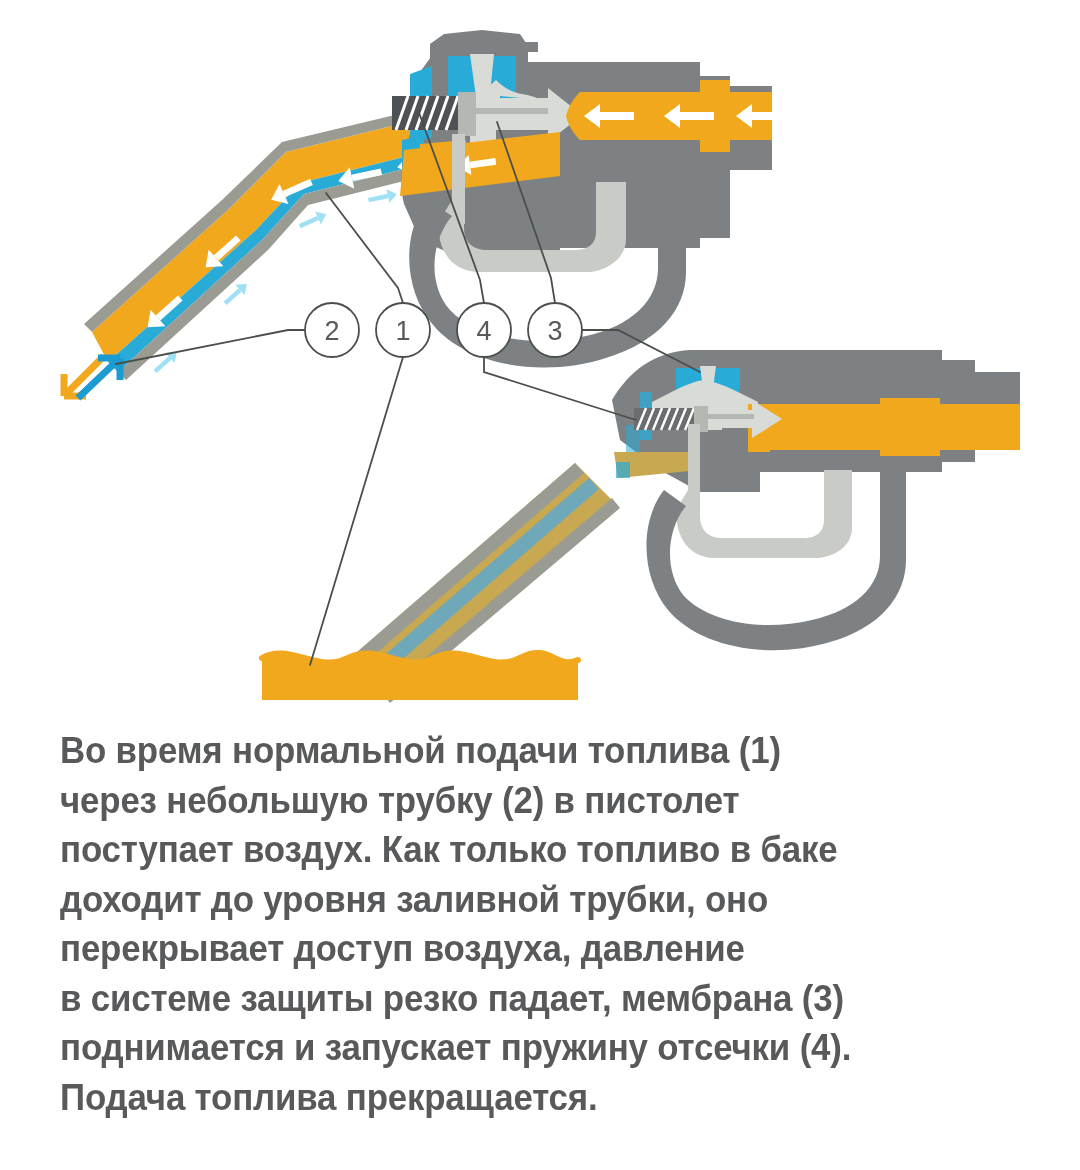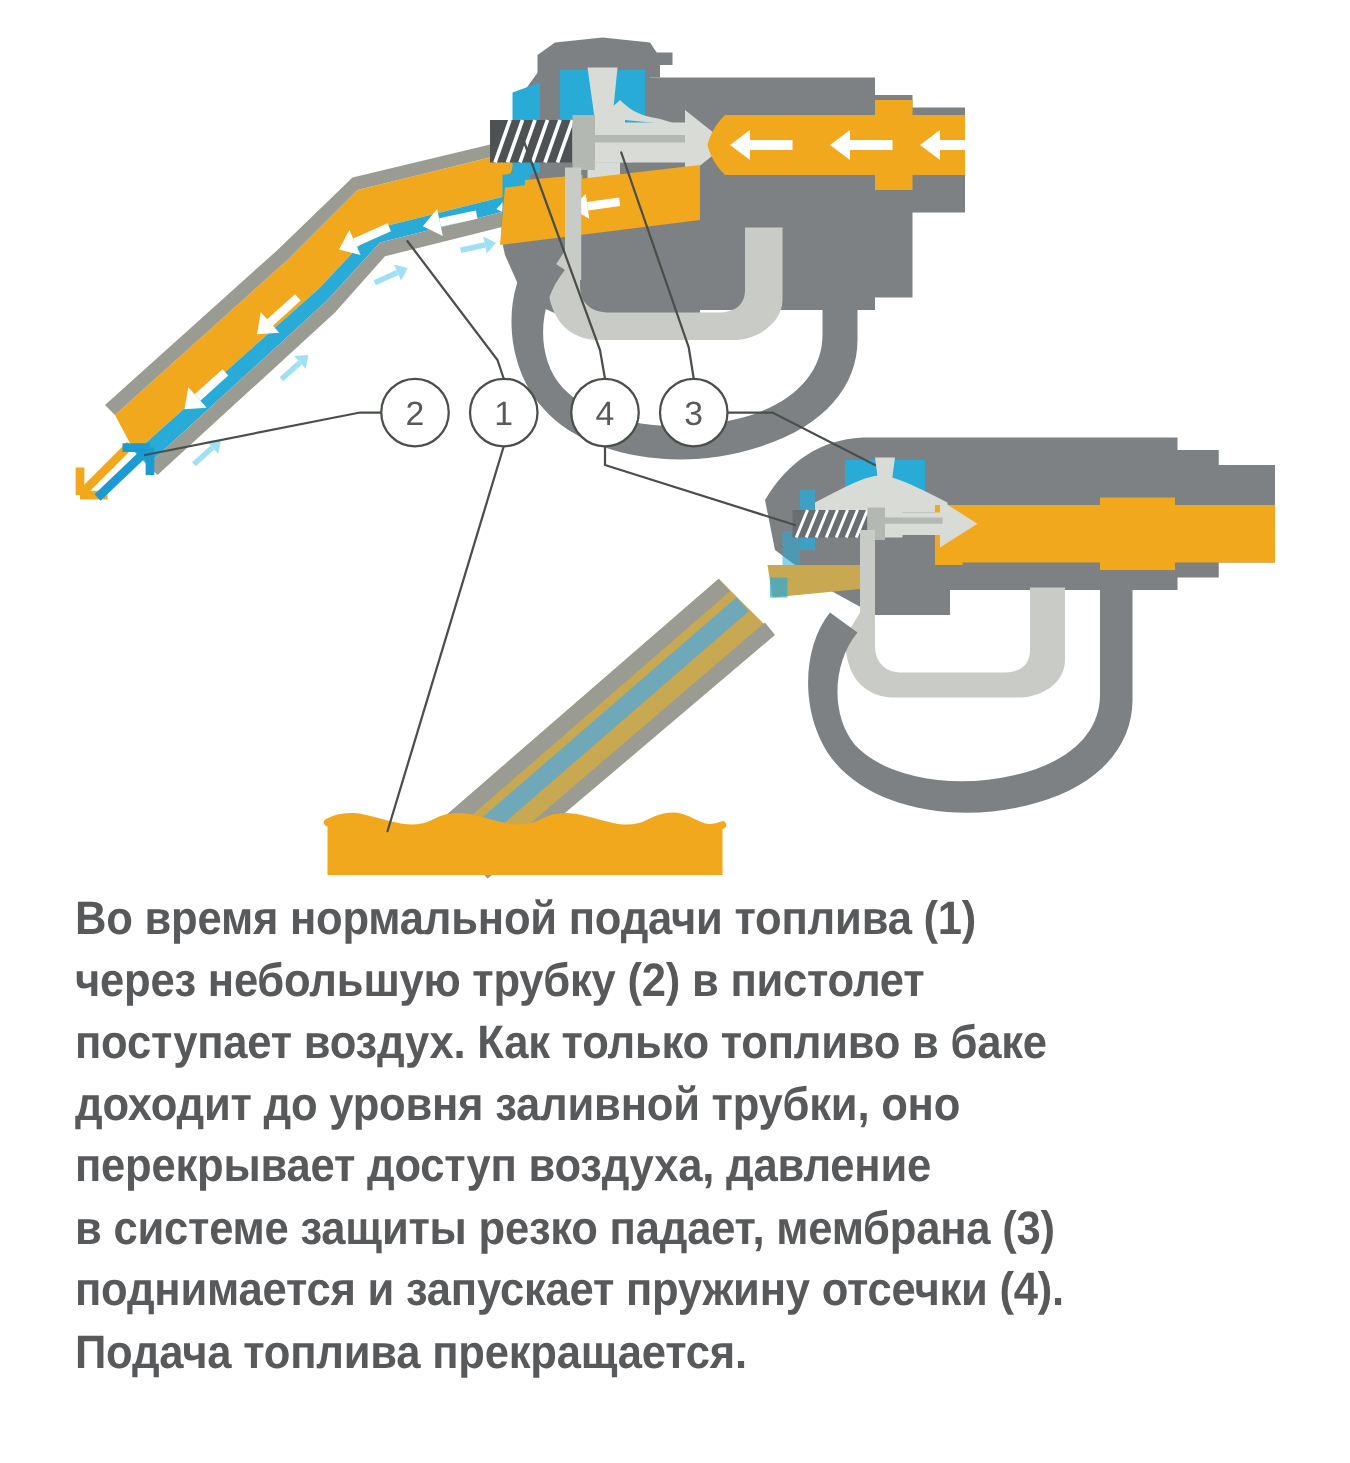--- a/index.html
+++ b/index.html
@@ -10,21 +10,21 @@
     font-family:"Liberation Sans", sans-serif;
     position:relative; overflow:hidden;
   }
   #page {
     position:relative; width:1080px; height:1170px; background:#ffffff;
   }
   #diagram {
     position:absolute; left:0; top:0; width:1080px; height:712px;
   }
   #caption {
-    position:absolute; left:0; top:692px; width:974px; height:458px;
+    position:absolute; left:0; top:708px; width:974px; height:458px;
     padding:18px 58px 0 60px;
   }
   #caption p {
     color:#58595B;
     font-family:"Liberation Sans", sans-serif;
     font-weight:bold;
     font-size:37.5px;
     line-height:49.5px;
     letter-spacing:-0.2px;
     transform:scaleX(0.93);

